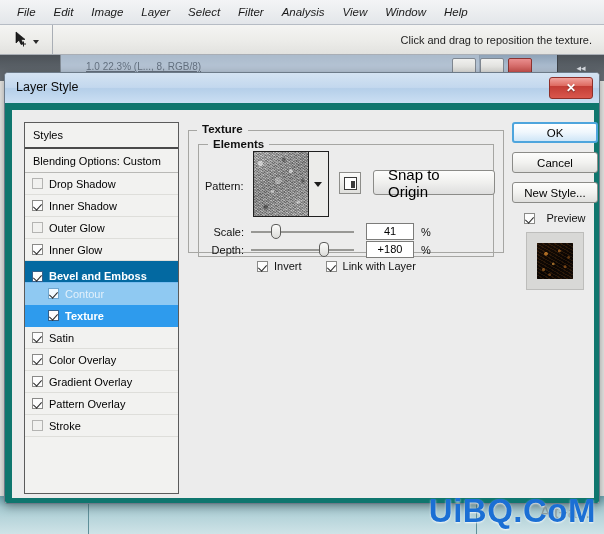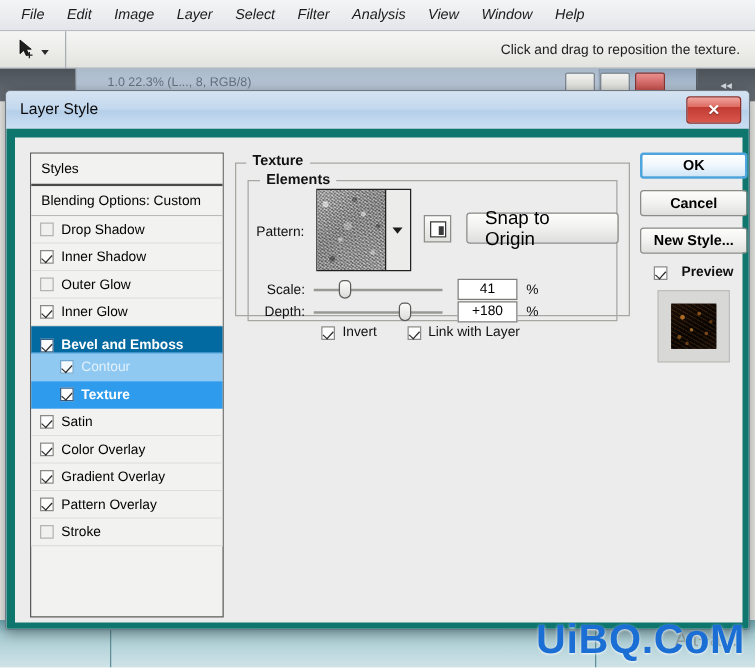--- a/index.html
+++ b/index.html
@@ -98,20 +98,21 @@
     width: 420px; height: 26px;
     background: linear-gradient(to bottom, #c3cfdc 0%, #b3c1d2 100%);
     border-right: 1px solid #8b98a8;
     color: #2b3440;
     font-size: 10px;
     padding: 6px 0 0 26px;
     box-sizing: border-box;
     opacity: .55;
     white-space: nowrap;
     overflow: hidden;
+    text-decoration: underline;
   }
   .doc-btns {
     position: absolute; right: 72px; top: 3px;
     display: flex; gap: 4px;
   }
   .doc-btns i {
     display: block; width: 22px; height: 14px;
     background: linear-gradient(to bottom,#f0f0ee,#d8d8d4);
     border: 1px solid #7f8790;
     border-radius: 2px;
@@ -419,21 +420,21 @@
     box-sizing: border-box;
     gap: 24px;
   }
   .chkitem { display: flex; align-items: center; cursor: pointer; }
   .chkitem .lbl { font-size: 11px; }
 
   
   .rightcol {
     position: absolute;
     left: 500px; top: 12px;
-    width: 86px; height: 372px; font-weight: bold;
+    width: 86px; height: 372px;
   }
   .dbtn {
     width: 86px; height: 21px;
     margin-bottom: 9px;
     background: linear-gradient(to bottom,#fdfdfc 0%,#f2f2f0 50%,#dfdfdd 100%);
     border: 1px solid #8b8b88;
     border-radius: 3px;
     font-size: 11.5px;
     display: flex; align-items: center; justify-content: center;
     cursor: pointer;

